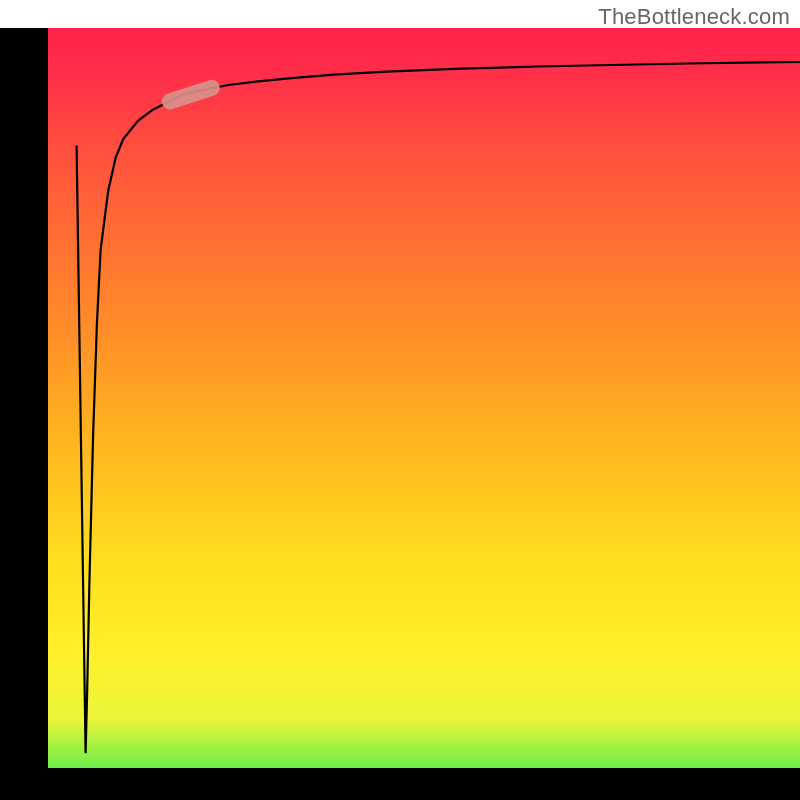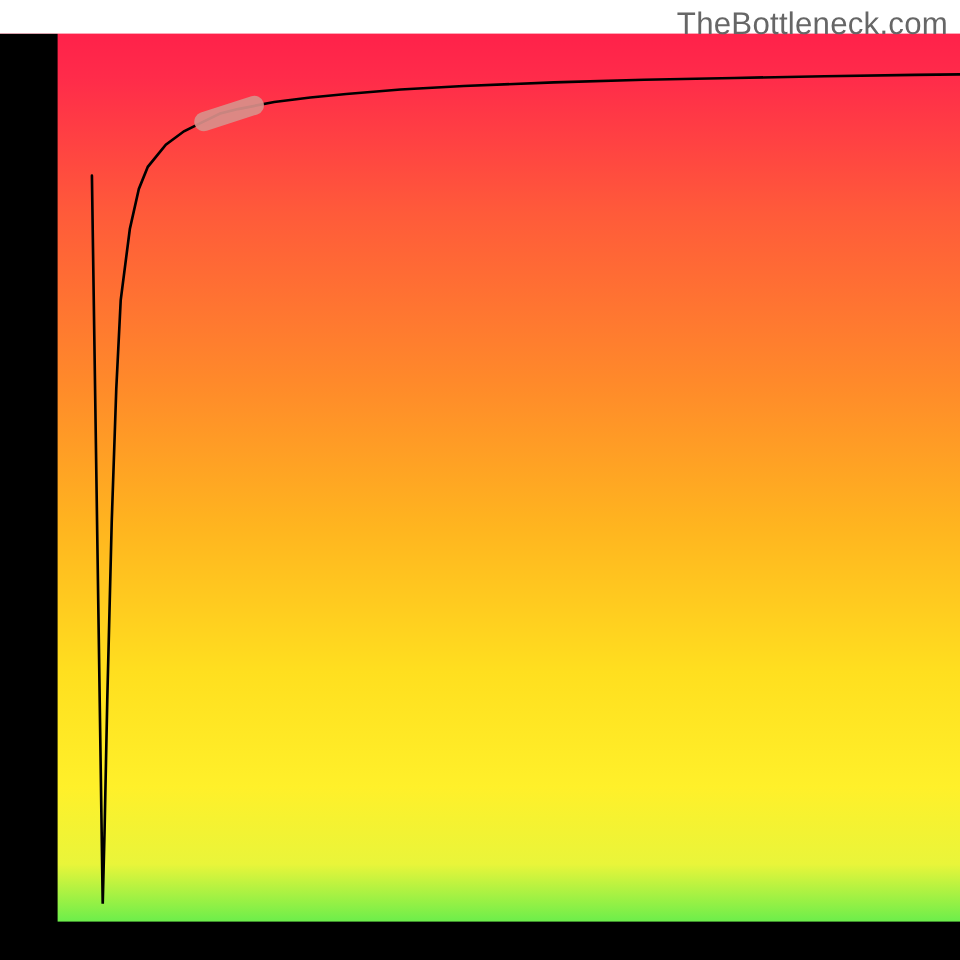--- a/index.html
+++ b/index.html
@@ -7,21 +7,21 @@
     padding: 0;
     width: 800px;
     height: 800px;
     background: #ffffff;
     font-family: Arial, Helvetica, sans-serif;
   }
   .watermark {
     position: absolute;
     top: 4px;
     right: 10px;
-    font-size: 26px;
+    font-size: 22px;
     color: #666666;
     font-weight: 400;
     letter-spacing: 0.2px;
   }
   .plot {
     position: absolute;
     left: 0;
     top: 0;
   }
 </style>

